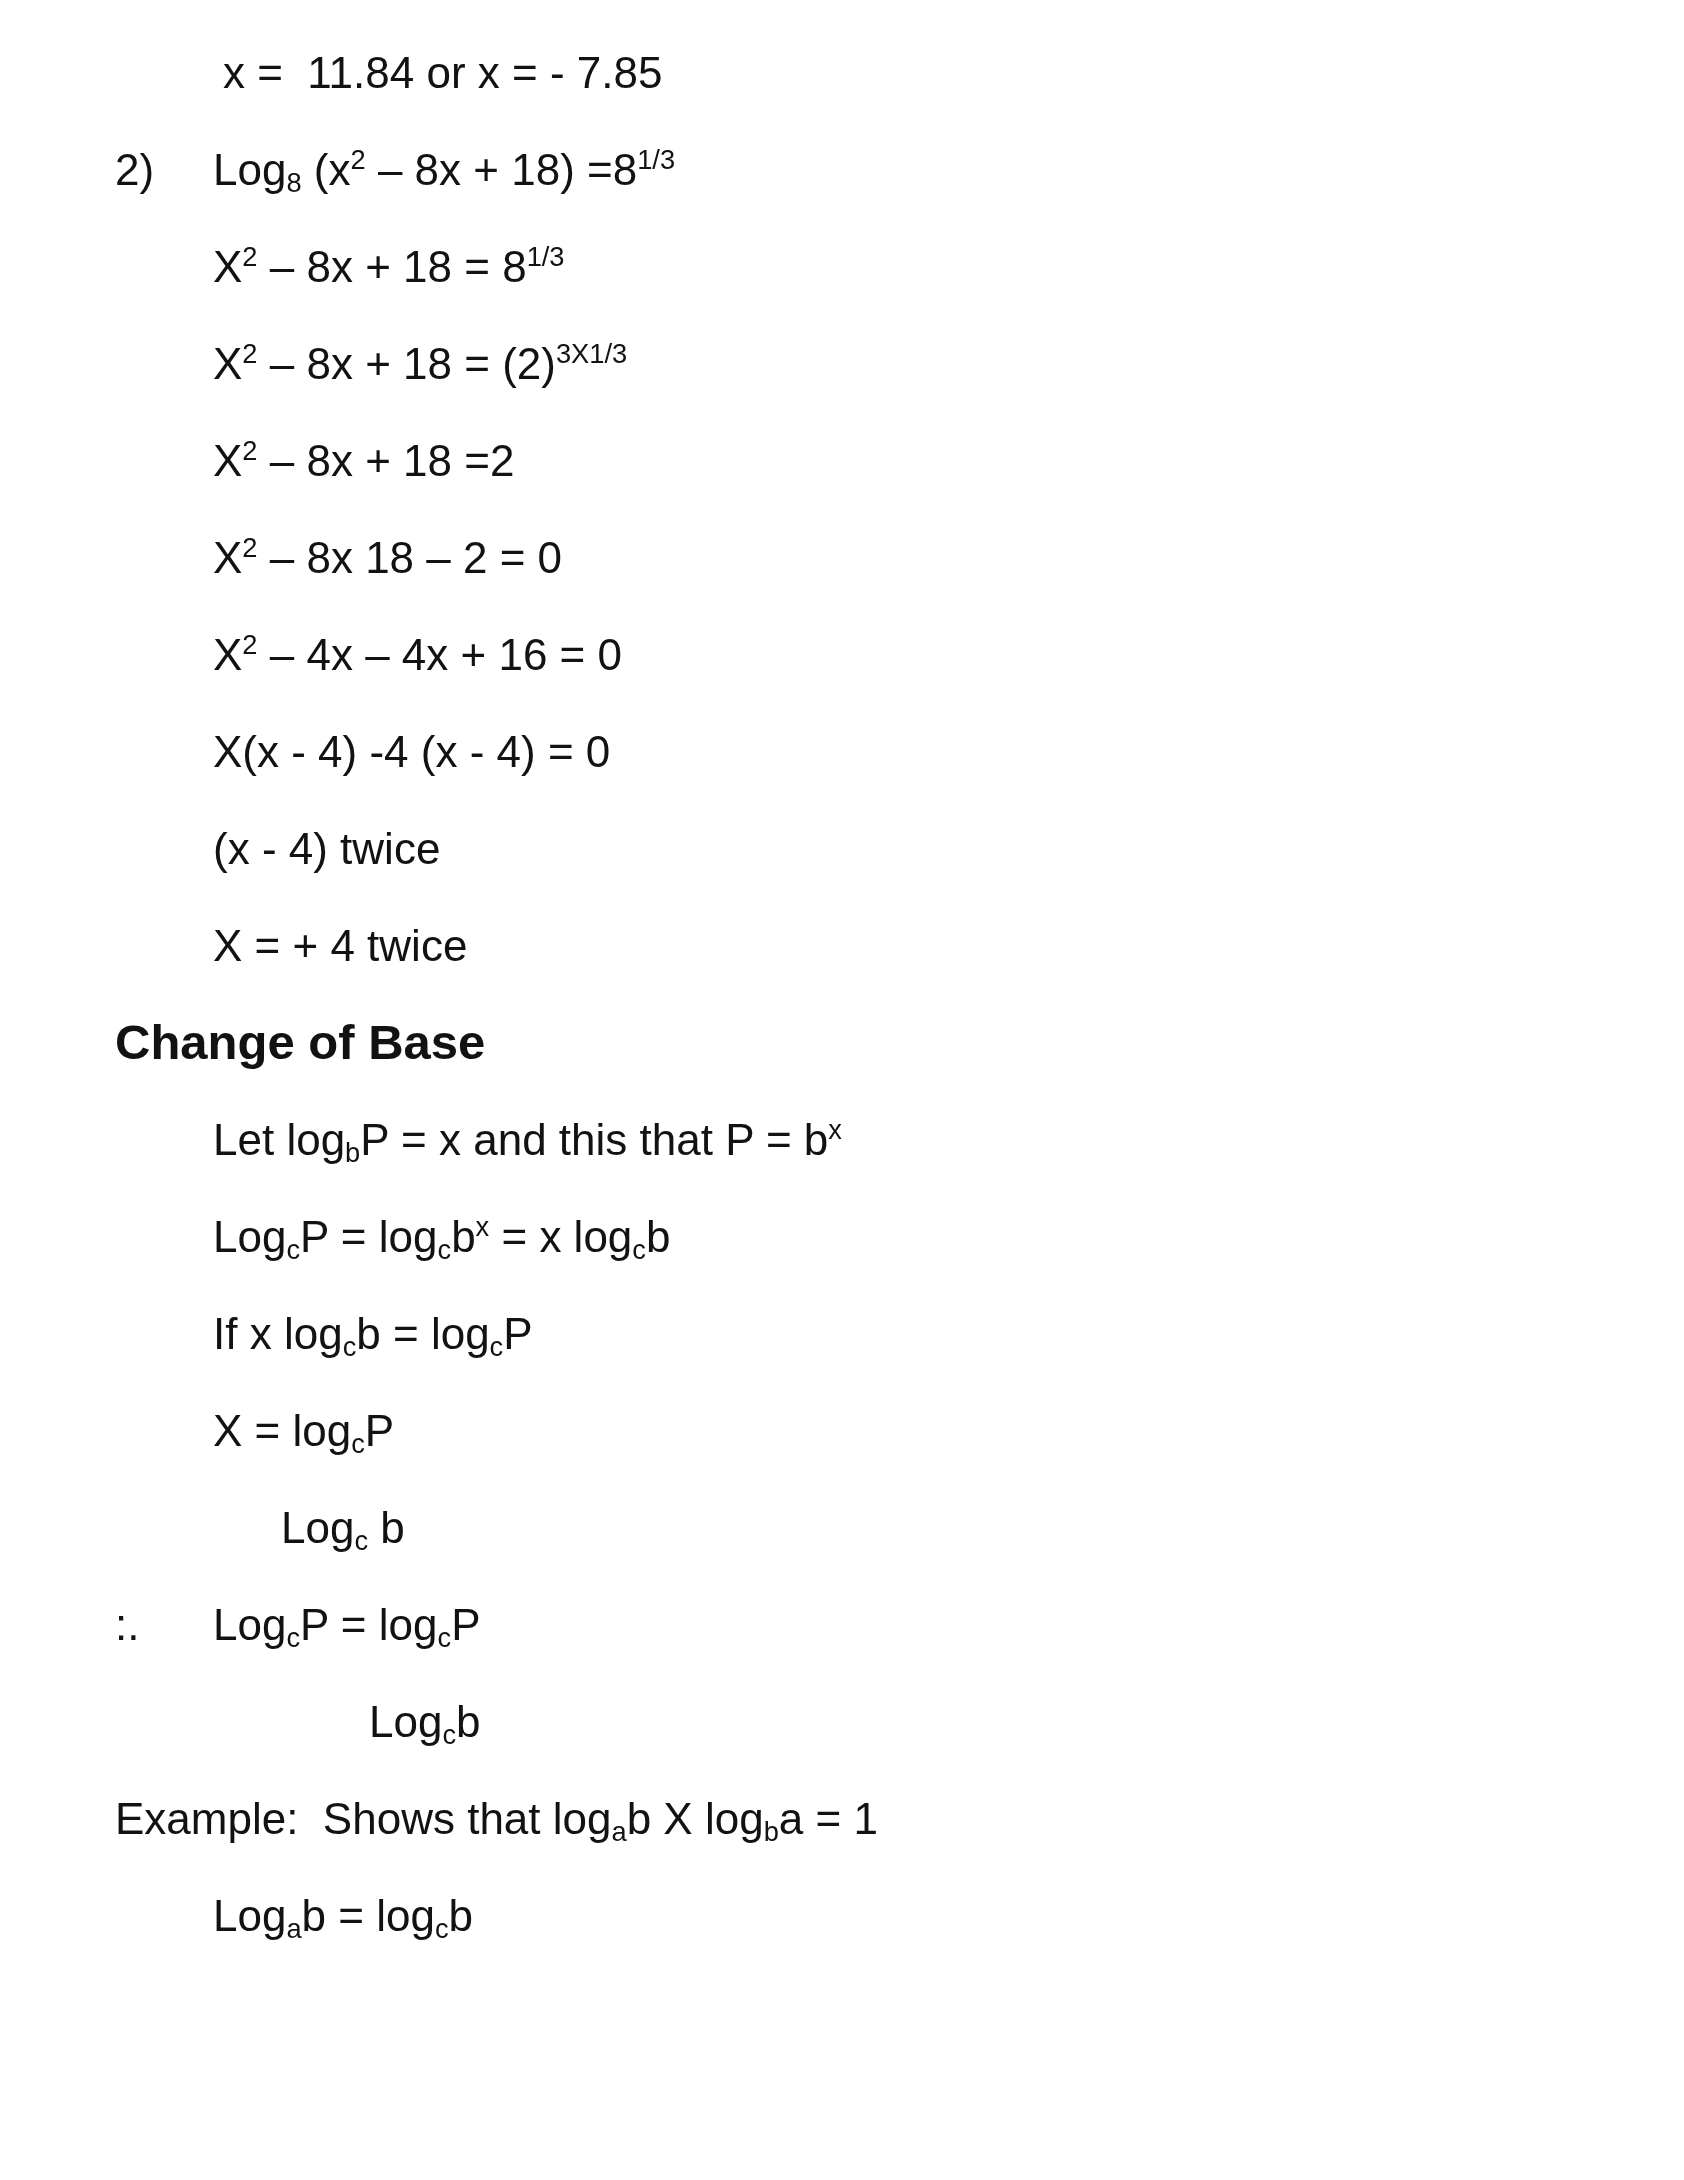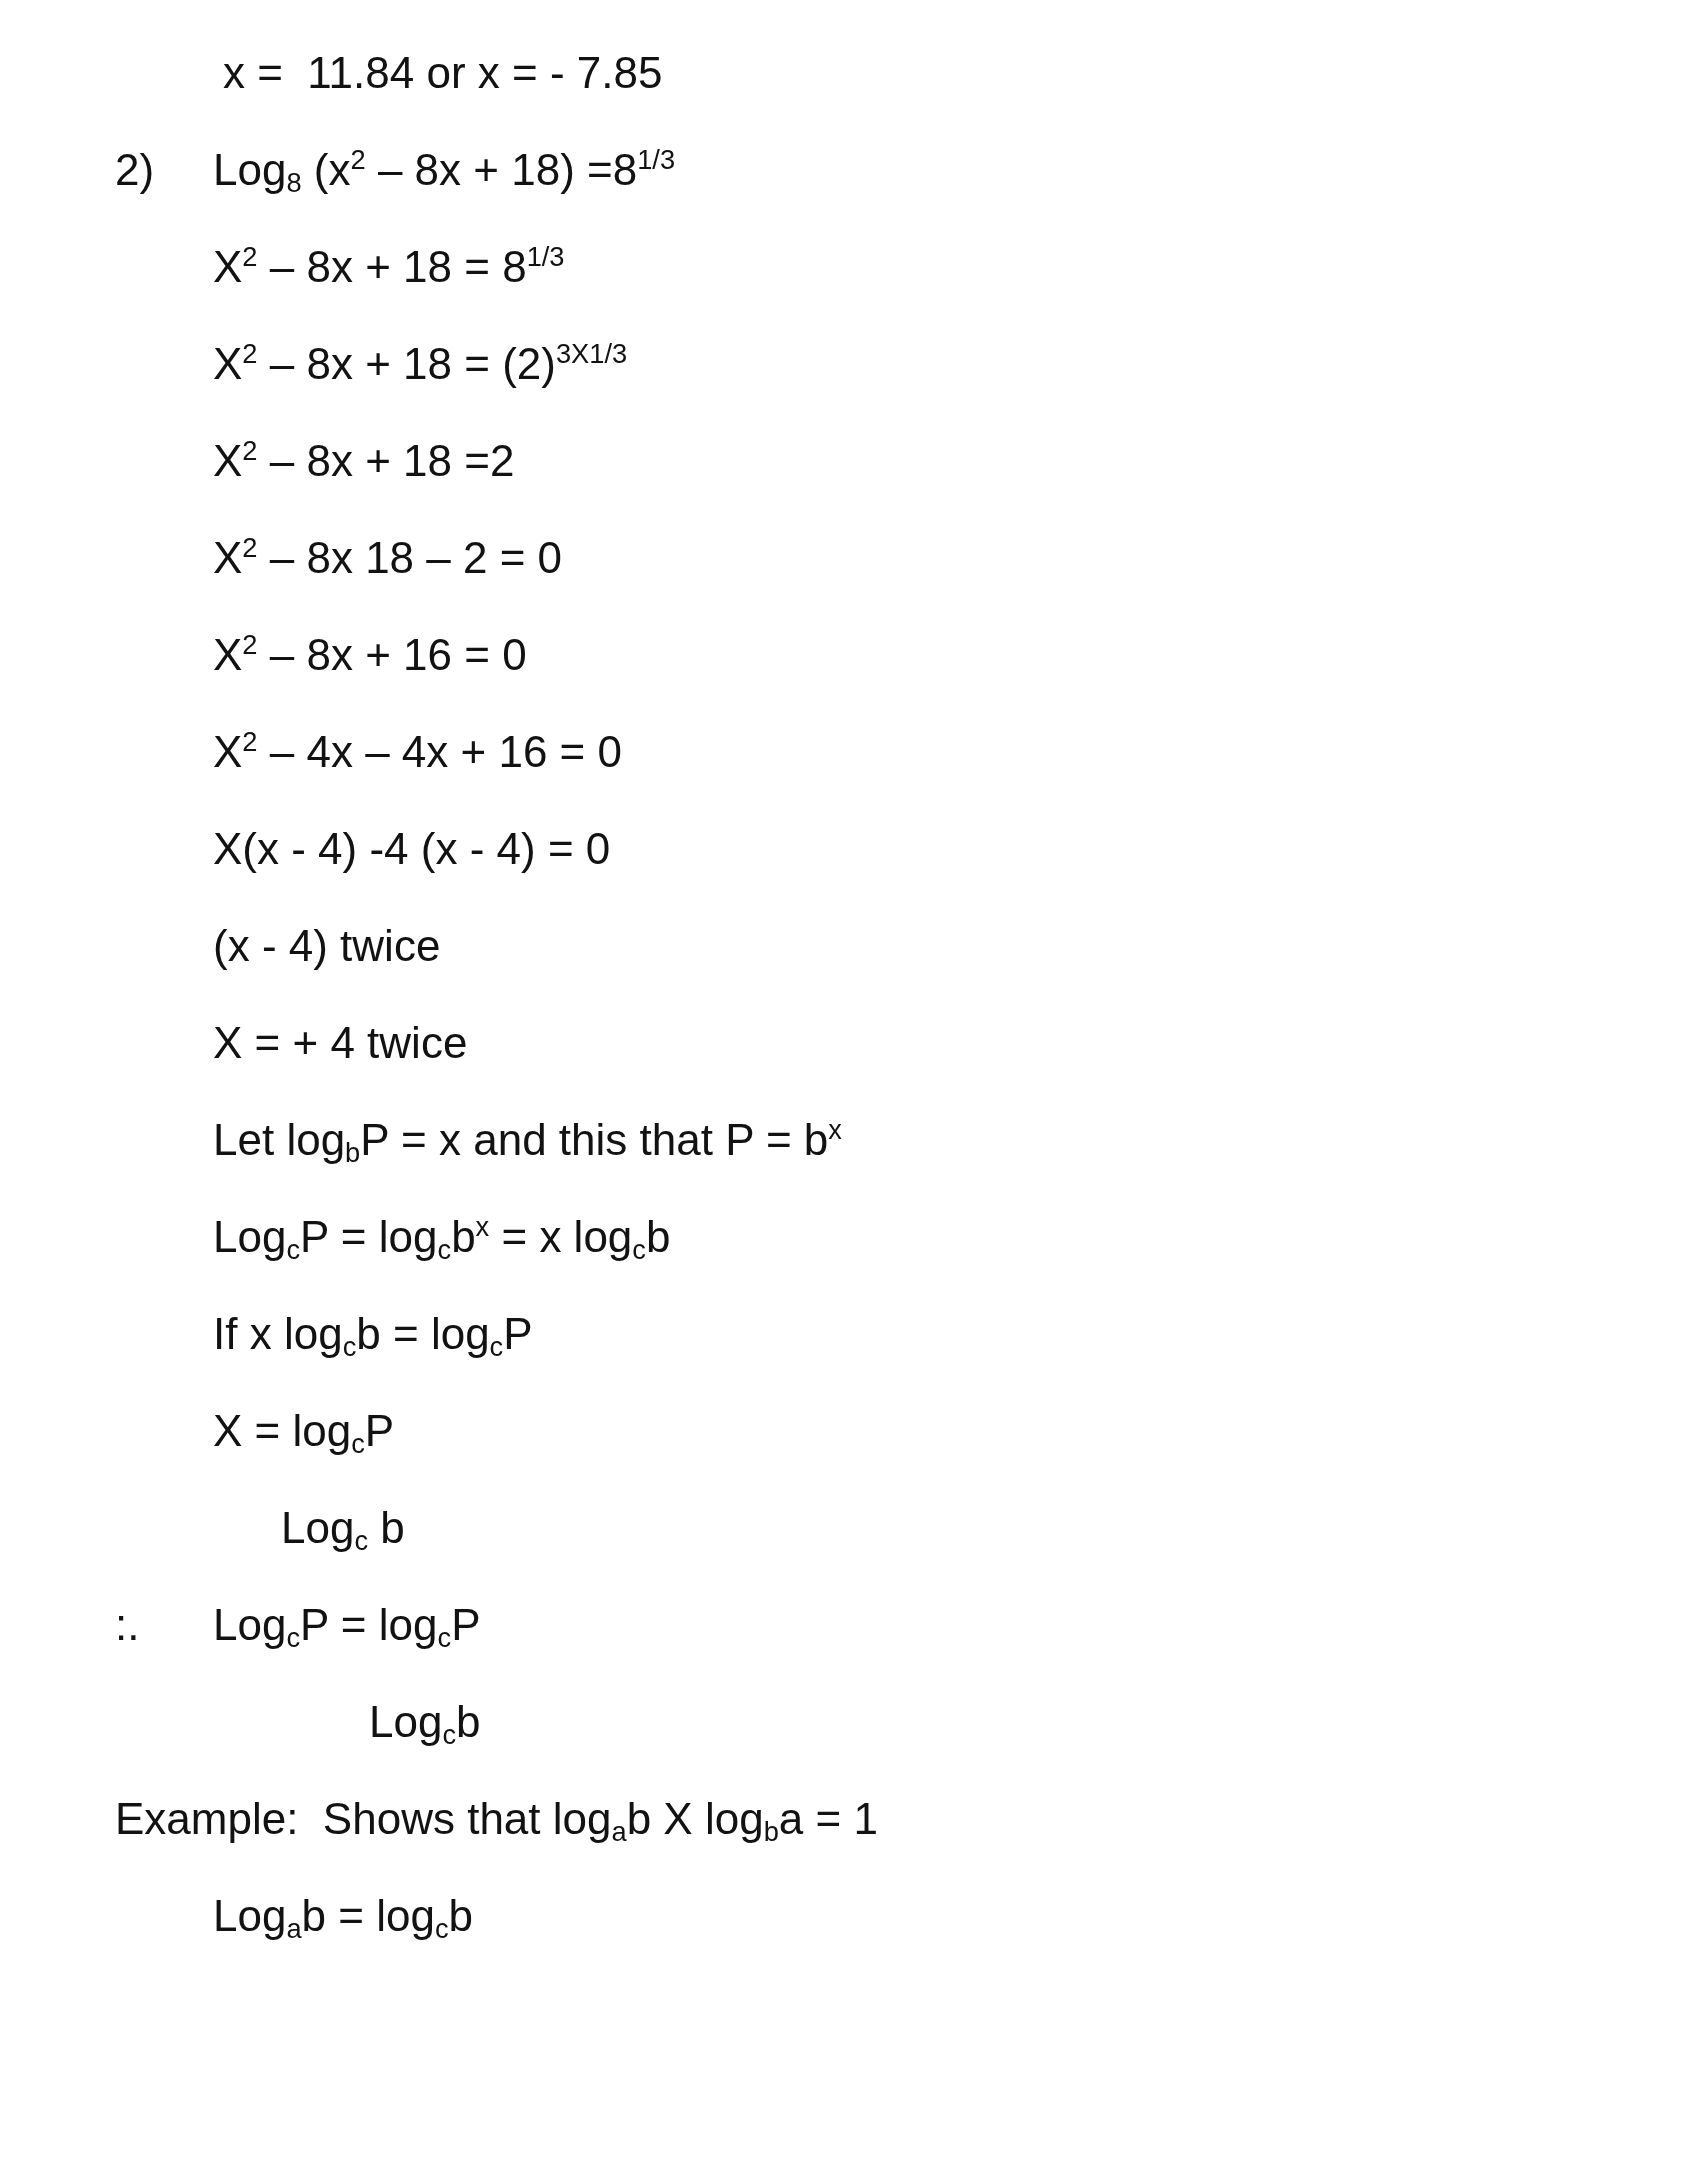--- a/index.html
+++ b/index.html
@@ -58,25 +58,25 @@
 </head>
 <body>
 
 <main class="page" id="doc-root" style="background: rgb(255, 255, 255); color: rgb(18, 18, 18); border-radius: 23px;">
     <div class="line ind-eq1"><span class="content"><span class="run">x =  11.84 or x = - 7.85</span></span></div>
     <div class="line ind-eq"><span class="marker">2)</span><span class="content"><span class="run">Log</span><span class="sub">8</span><span class="run"> (x</span><span class="sup">2</span><span class="run"> – 8x + 18) =8</span><span class="sup">1/3</span></span></div>
     <div class="line ind-eq"><span class="content"><span class="run">X</span><span class="sup">2</span><span class="run"> – 8x + 18 = 8</span><span class="sup">1/3</span></span></div>
     <div class="line ind-eq"><span class="content"><span class="run">X</span><span class="sup">2</span><span class="run"> – 8x + 18 = (2)</span><span class="sup">3X1/3</span></span></div>
     <div class="line ind-eq"><span class="content"><span class="run">X</span><span class="sup">2</span><span class="run"> – 8x + 18 =2</span></span></div>
     <div class="line ind-eq"><span class="content"><span class="run">X</span><span class="sup">2</span><span class="run"> – 8x 18 – 2 = 0</span></span></div>
-    <div class="line ind-eq"><span class="content"><span class="run">X</span><span class="sup">2</span><span class="run"> – 8x + 16 = 0</span></span></div>
     <div class="line ind-eq"><span class="content"><span class="run">X</span><span class="sup">2</span><span class="run"> – 4x – 4x + 16 = 0</span></span></div>
     <div class="line ind-eq"><span class="content"><span class="run">X(x - 4) -4 (x - 4) = 0</span></span></div>
     <div class="line ind-eq"><span class="content"><span class="run">(x - 4) twice</span></span></div>
     <div class="line ind-eq"><span class="content"><span class="run">X = + 4 twice</span></span></div>
+    <div class="line ind-margin heading"><span class="content"><span class="run">Change of Base</span></span></div>
     <div class="line ind-eq"><span class="content"><span class="run">Let log</span><span class="sub">b</span><span class="run">P = x and this that P = b</span><span class="sup">x</span></span></div>
     <div class="line ind-eq"><span class="content"><span class="run">Log</span><span class="sub">c</span><span class="run">P = log</span><span class="sub">c</span><span class="run">b</span><span class="sup">x</span><span class="run"> = x log</span><span class="sub">c</span><span class="run">b</span></span></div>
     <div class="line ind-eq"><span class="content"><span class="run">If x log</span><span class="sub">c</span><span class="run">b = log</span><span class="sub">c</span><span class="run">P</span></span></div>
     <div class="line ind-eq"><span class="content"><span class="run">X = log</span><span class="sub">c</span><span class="run">P</span></span></div>
     <div class="line ind-den1"><span class="content"><span class="run">Log</span><span class="sub">c</span><span class="run"> b</span></span></div>
     <div class="line ind-eq"><span class="marker">:.</span><span class="content"><span class="run">Log</span><span class="sub">c</span><span class="run">P = log</span><span class="sub">c</span><span class="run">P</span></span></div>
     <div class="line ind-den2"><span class="content"><span class="run">Log</span><span class="sub">c</span><span class="run">b</span></span></div>
     <div class="line ind-margin"><span class="content"><span class="run">Example:  Shows that log</span><span class="sub">a</span><span class="run">b X log</span><span class="sub">b</span><span class="run">a = 1</span></span></div>
     <div class="line ind-eq"><span class="content"><span class="run">Log</span><span class="sub">a</span><span class="run">b = log</span><span class="sub">c</span><span class="run">b</span></span></div>
   </main>

